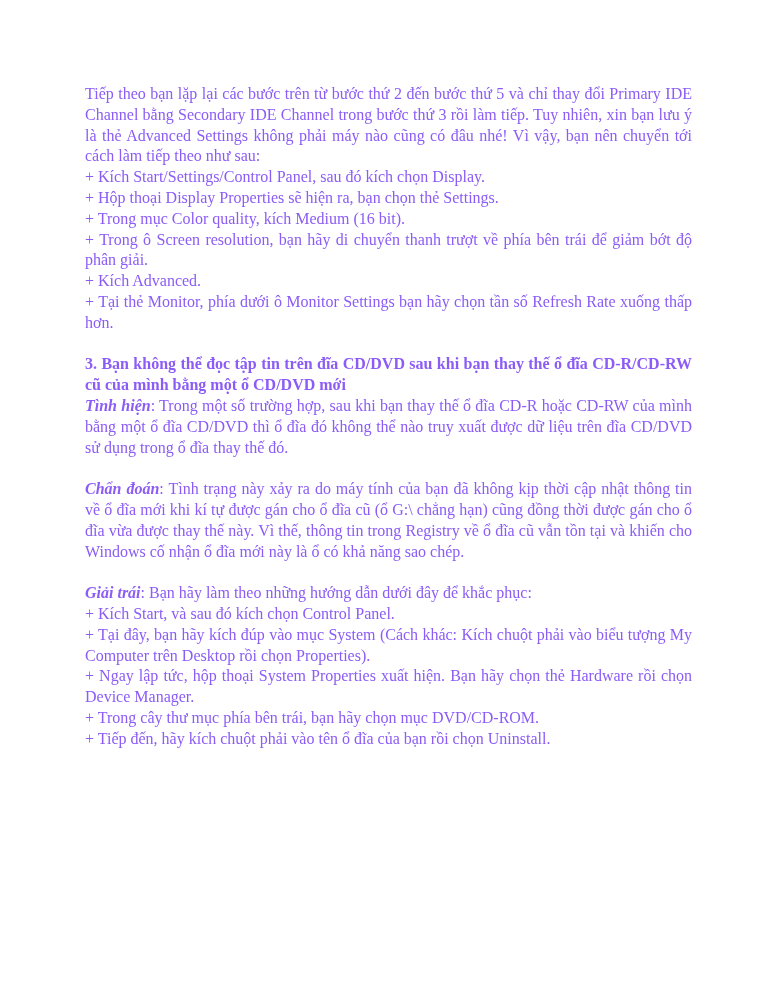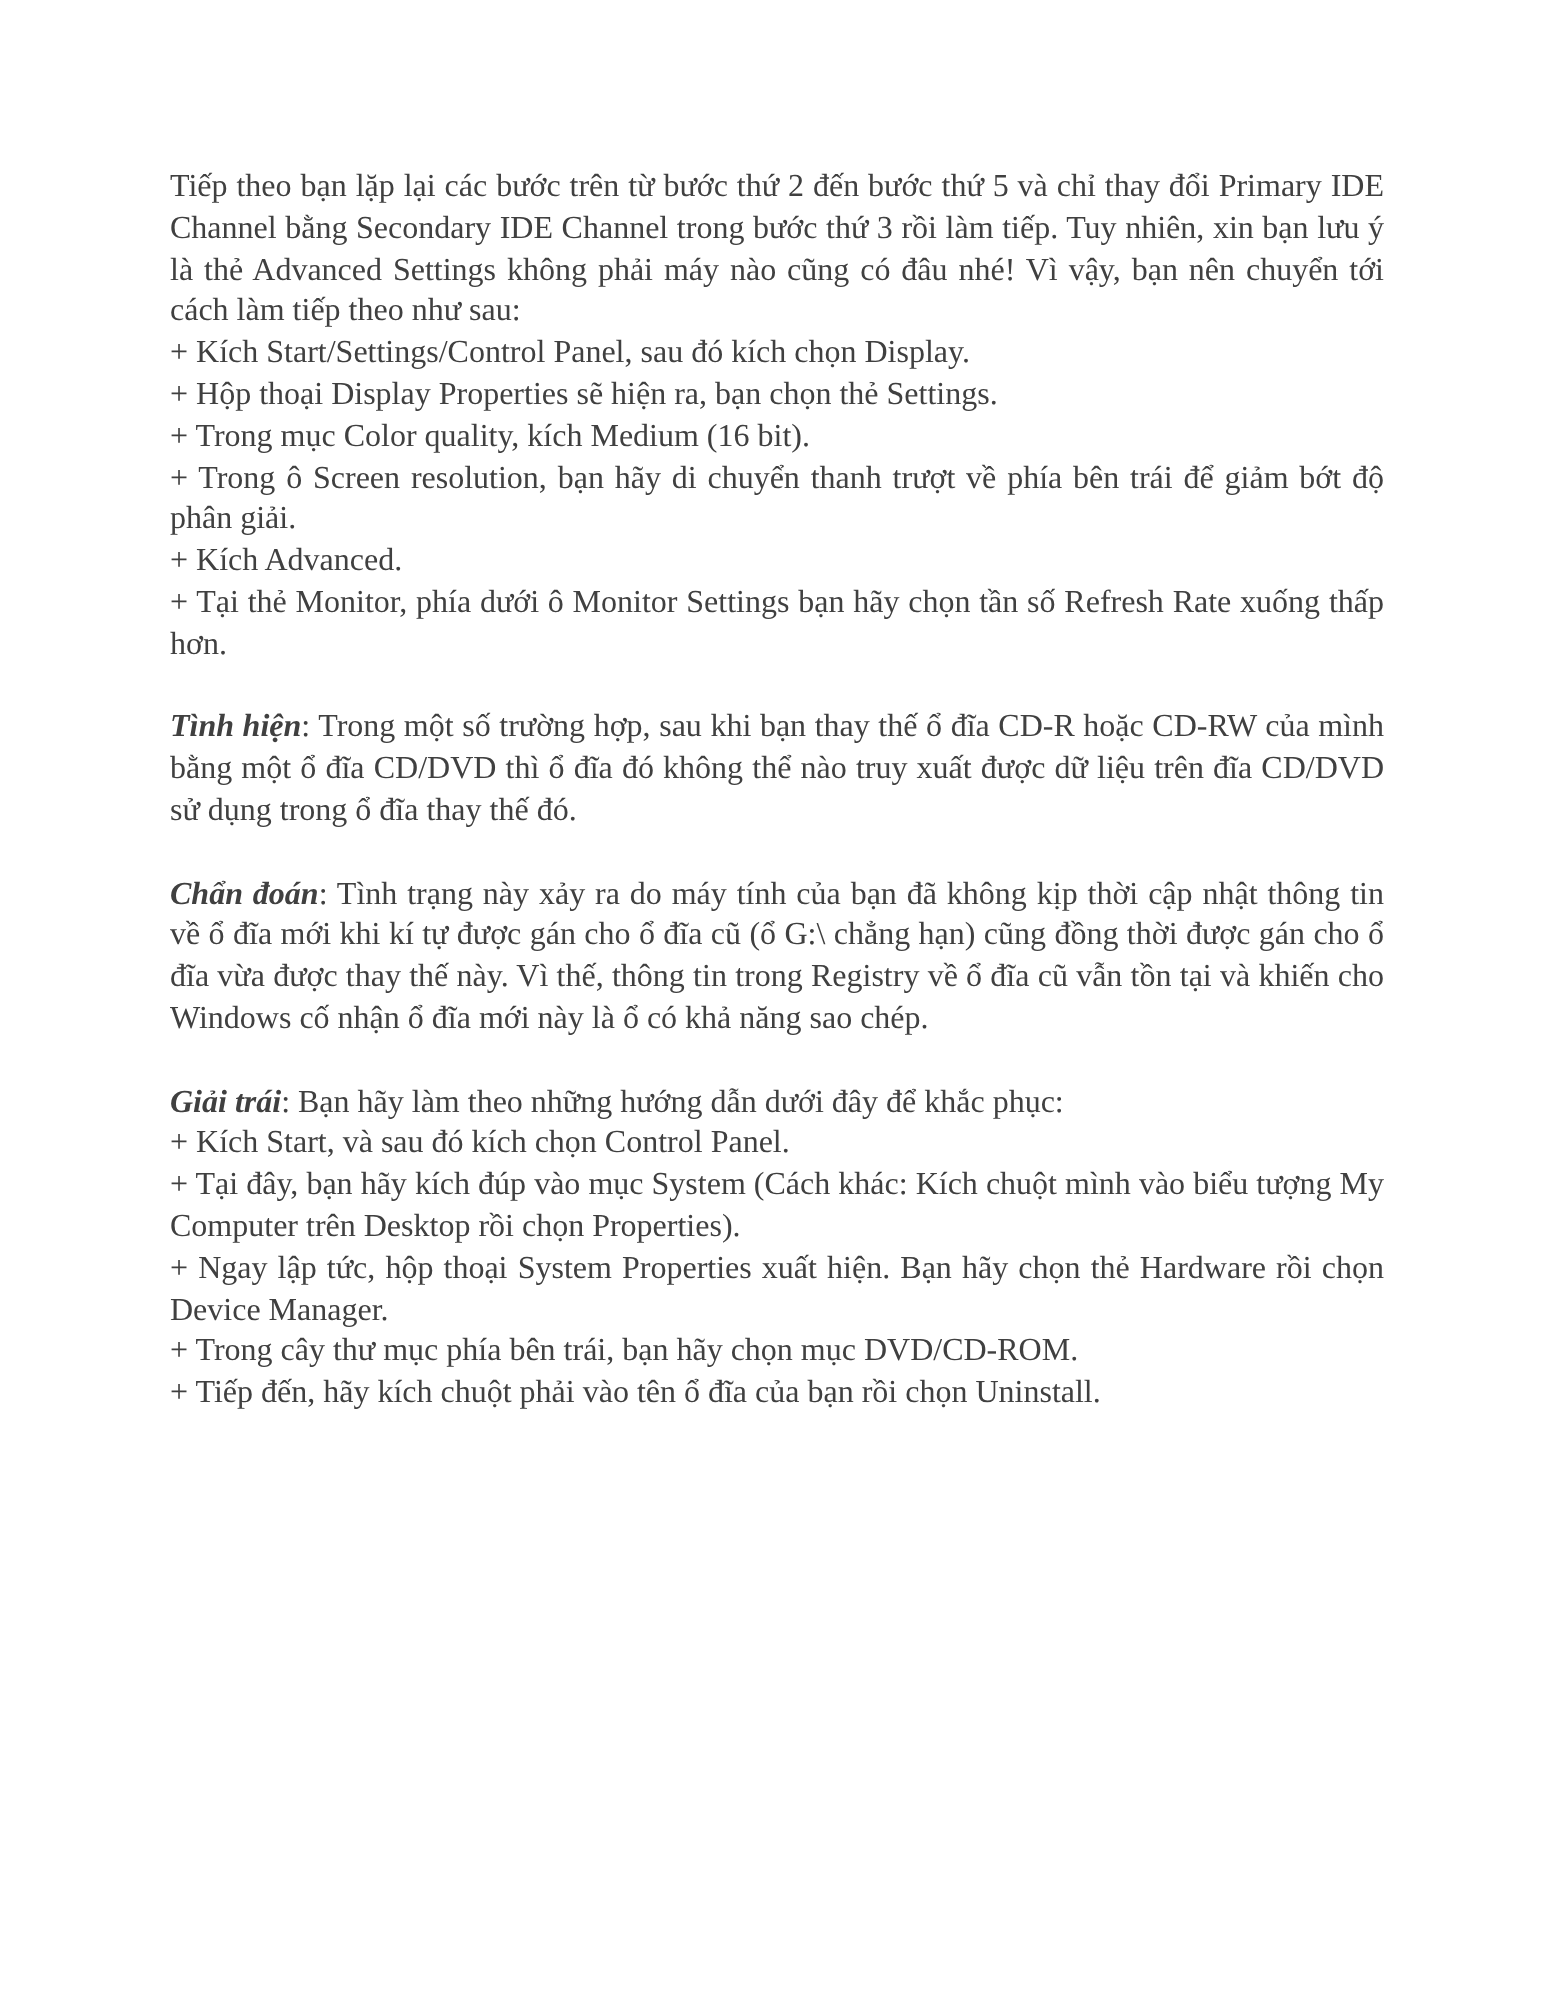--- a/index.html
+++ b/index.html
@@ -14,21 +14,21 @@
     margin: 0 auto;
     background: #ffffff;
     box-sizing: border-box;
     padding: 84px 81px 0 85px;
     overflow: hidden;
   }
   .text-block {
     font-family: "Liberation Serif", "DejaVu Serif", serif;
     font-size: 16px;
     line-height: 20.8px;
-    color: #404040;
+    color: #8b5cf6;
     text-align: justify;
   }
   .text-block p {
     margin: 0;
     padding: 0;
   }
   p.heading {
     font-weight: bold;
   }
   .run-label {
@@ -45,24 +45,25 @@
 <div class="page">
   <div class="text-block">
       <p class="paragraph">Tiếp theo bạn lặp lại các bước trên từ bước thứ 2 đến bước thứ 5 và chỉ thay đổi Primary IDE Channel bằng Secondary IDE Channel trong bước thứ 3 rồi làm tiếp. Tuy nhiên, xin bạn lưu ý là thẻ Advanced Settings không phải máy nào cũng có đâu nhé! Vì vậy, bạn nên chuyển tới cách làm tiếp theo như sau:</p>
       <p class="bullet">+ Kích Start/Settings/Control Panel, sau đó kích chọn Display.</p>
       <p class="bullet">+ Hộp thoại Display Properties sẽ hiện ra, bạn chọn thẻ Settings.</p>
       <p class="bullet">+ Trong mục Color quality, kích Medium (16 bit).</p>
       <p class="bullet">+ Trong ô Screen resolution, bạn hãy di chuyển thanh trượt về phía bên trái để giảm bớt độ phân giải.</p>
       <p class="bullet">+ Kích Advanced.</p>
       <p class="bullet">+ Tại thẻ Monitor, phía dưới ô Monitor Settings bạn hãy chọn tần số Refresh Rate xuống thấp hơn.</p>
       <div class="spacer"></div>
+      <p class="heading">3. Bạn không thể đọc tập tin trên đĩa CD/DVD sau khi bạn thay thế ổ đĩa CD-R/CD-RW cũ của mình bằng một ổ CD/DVD mới</p>
       <p class="labeled"><span class="run-label">Tình hiện</span>: Trong một số trường hợp, sau khi bạn thay thế ổ đĩa CD-R hoặc CD-RW của mình bằng một ổ đĩa CD/DVD thì ổ đĩa đó không thể nào truy xuất được dữ liệu trên đĩa CD/DVD sử dụng trong ổ đĩa thay thế đó.</p>
       <div class="spacer"></div>
       <p class="labeled"><span class="run-label">Chẩn đoán</span>: Tình trạng này xảy ra do máy tính của bạn đã không kịp thời cập nhật thông tin về ổ đĩa mới khi kí tự được gán cho ổ đĩa cũ (ổ G:\ chẳng hạn) cũng đồng thời được gán cho ổ đĩa vừa được thay thế này. Vì thế, thông tin trong Registry về ổ đĩa cũ vẫn tồn tại và khiến cho Windows cố nhận ổ đĩa mới này là ổ có khả năng sao chép.</p>
       <div class="spacer"></div>
       <p class="labeled"><span class="run-label">Giải trái</span>: Bạn hãy làm theo những hướng dẫn dưới đây để khắc phục:</p>
       <p class="bullet">+ Kích Start, và sau đó kích chọn Control Panel.</p>
-      <p class="bullet">+ Tại đây, bạn hãy kích đúp vào mục System (Cách khác: Kích chuột mình vào biểu tượng My Computer trên Desktop rồi chọn Properties).</p>
+      <p class="bullet">+ Tại đây, bạn hãy kích đúp vào mục System (Cách khác: Kích chuột phải vào biểu tượng My Computer trên Desktop rồi chọn Properties).</p>
       <p class="bullet">+ Ngay lập tức, hộp thoại System Properties xuất hiện. Bạn hãy chọn thẻ Hardware rồi chọn Device Manager.</p>
       <p class="bullet">+ Trong cây thư mục phía bên trái, bạn hãy chọn mục DVD/CD-ROM.</p>
       <p class="bullet">+ Tiếp đến, hãy kích chuột phải vào tên ổ đĩa của bạn rồi chọn Uninstall.</p>
     </div>
 </div>
 
 </body></html>

